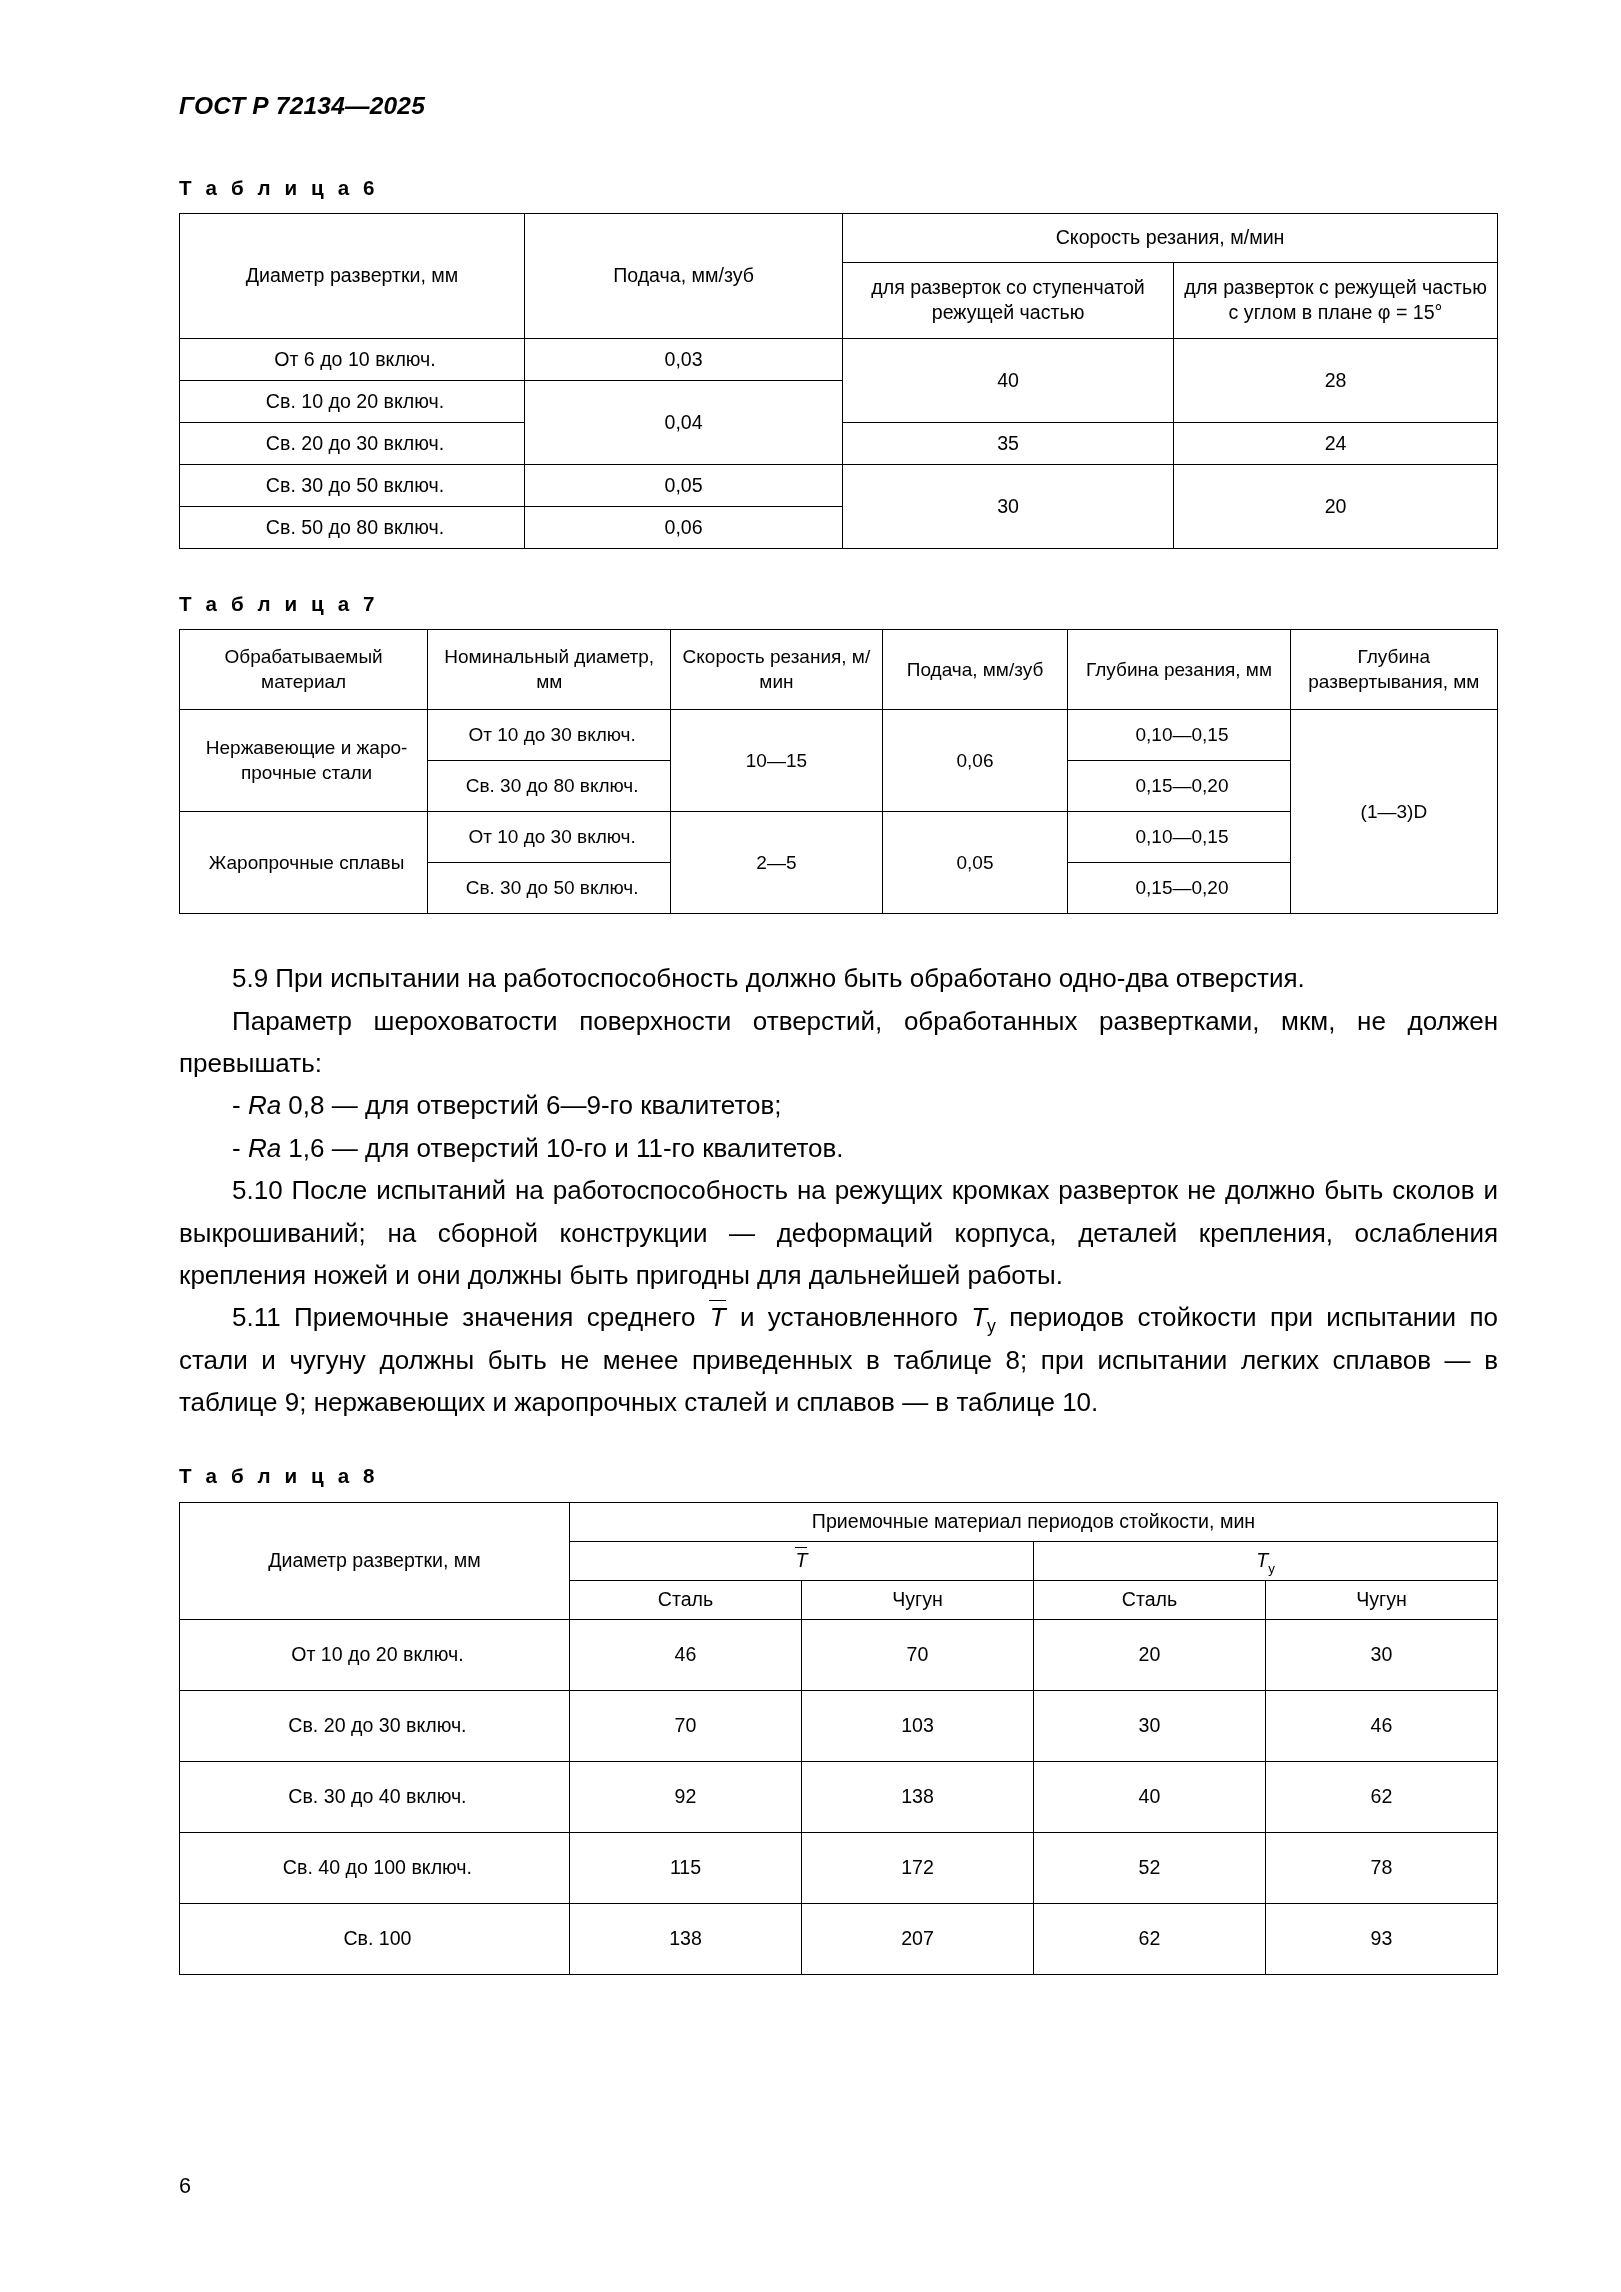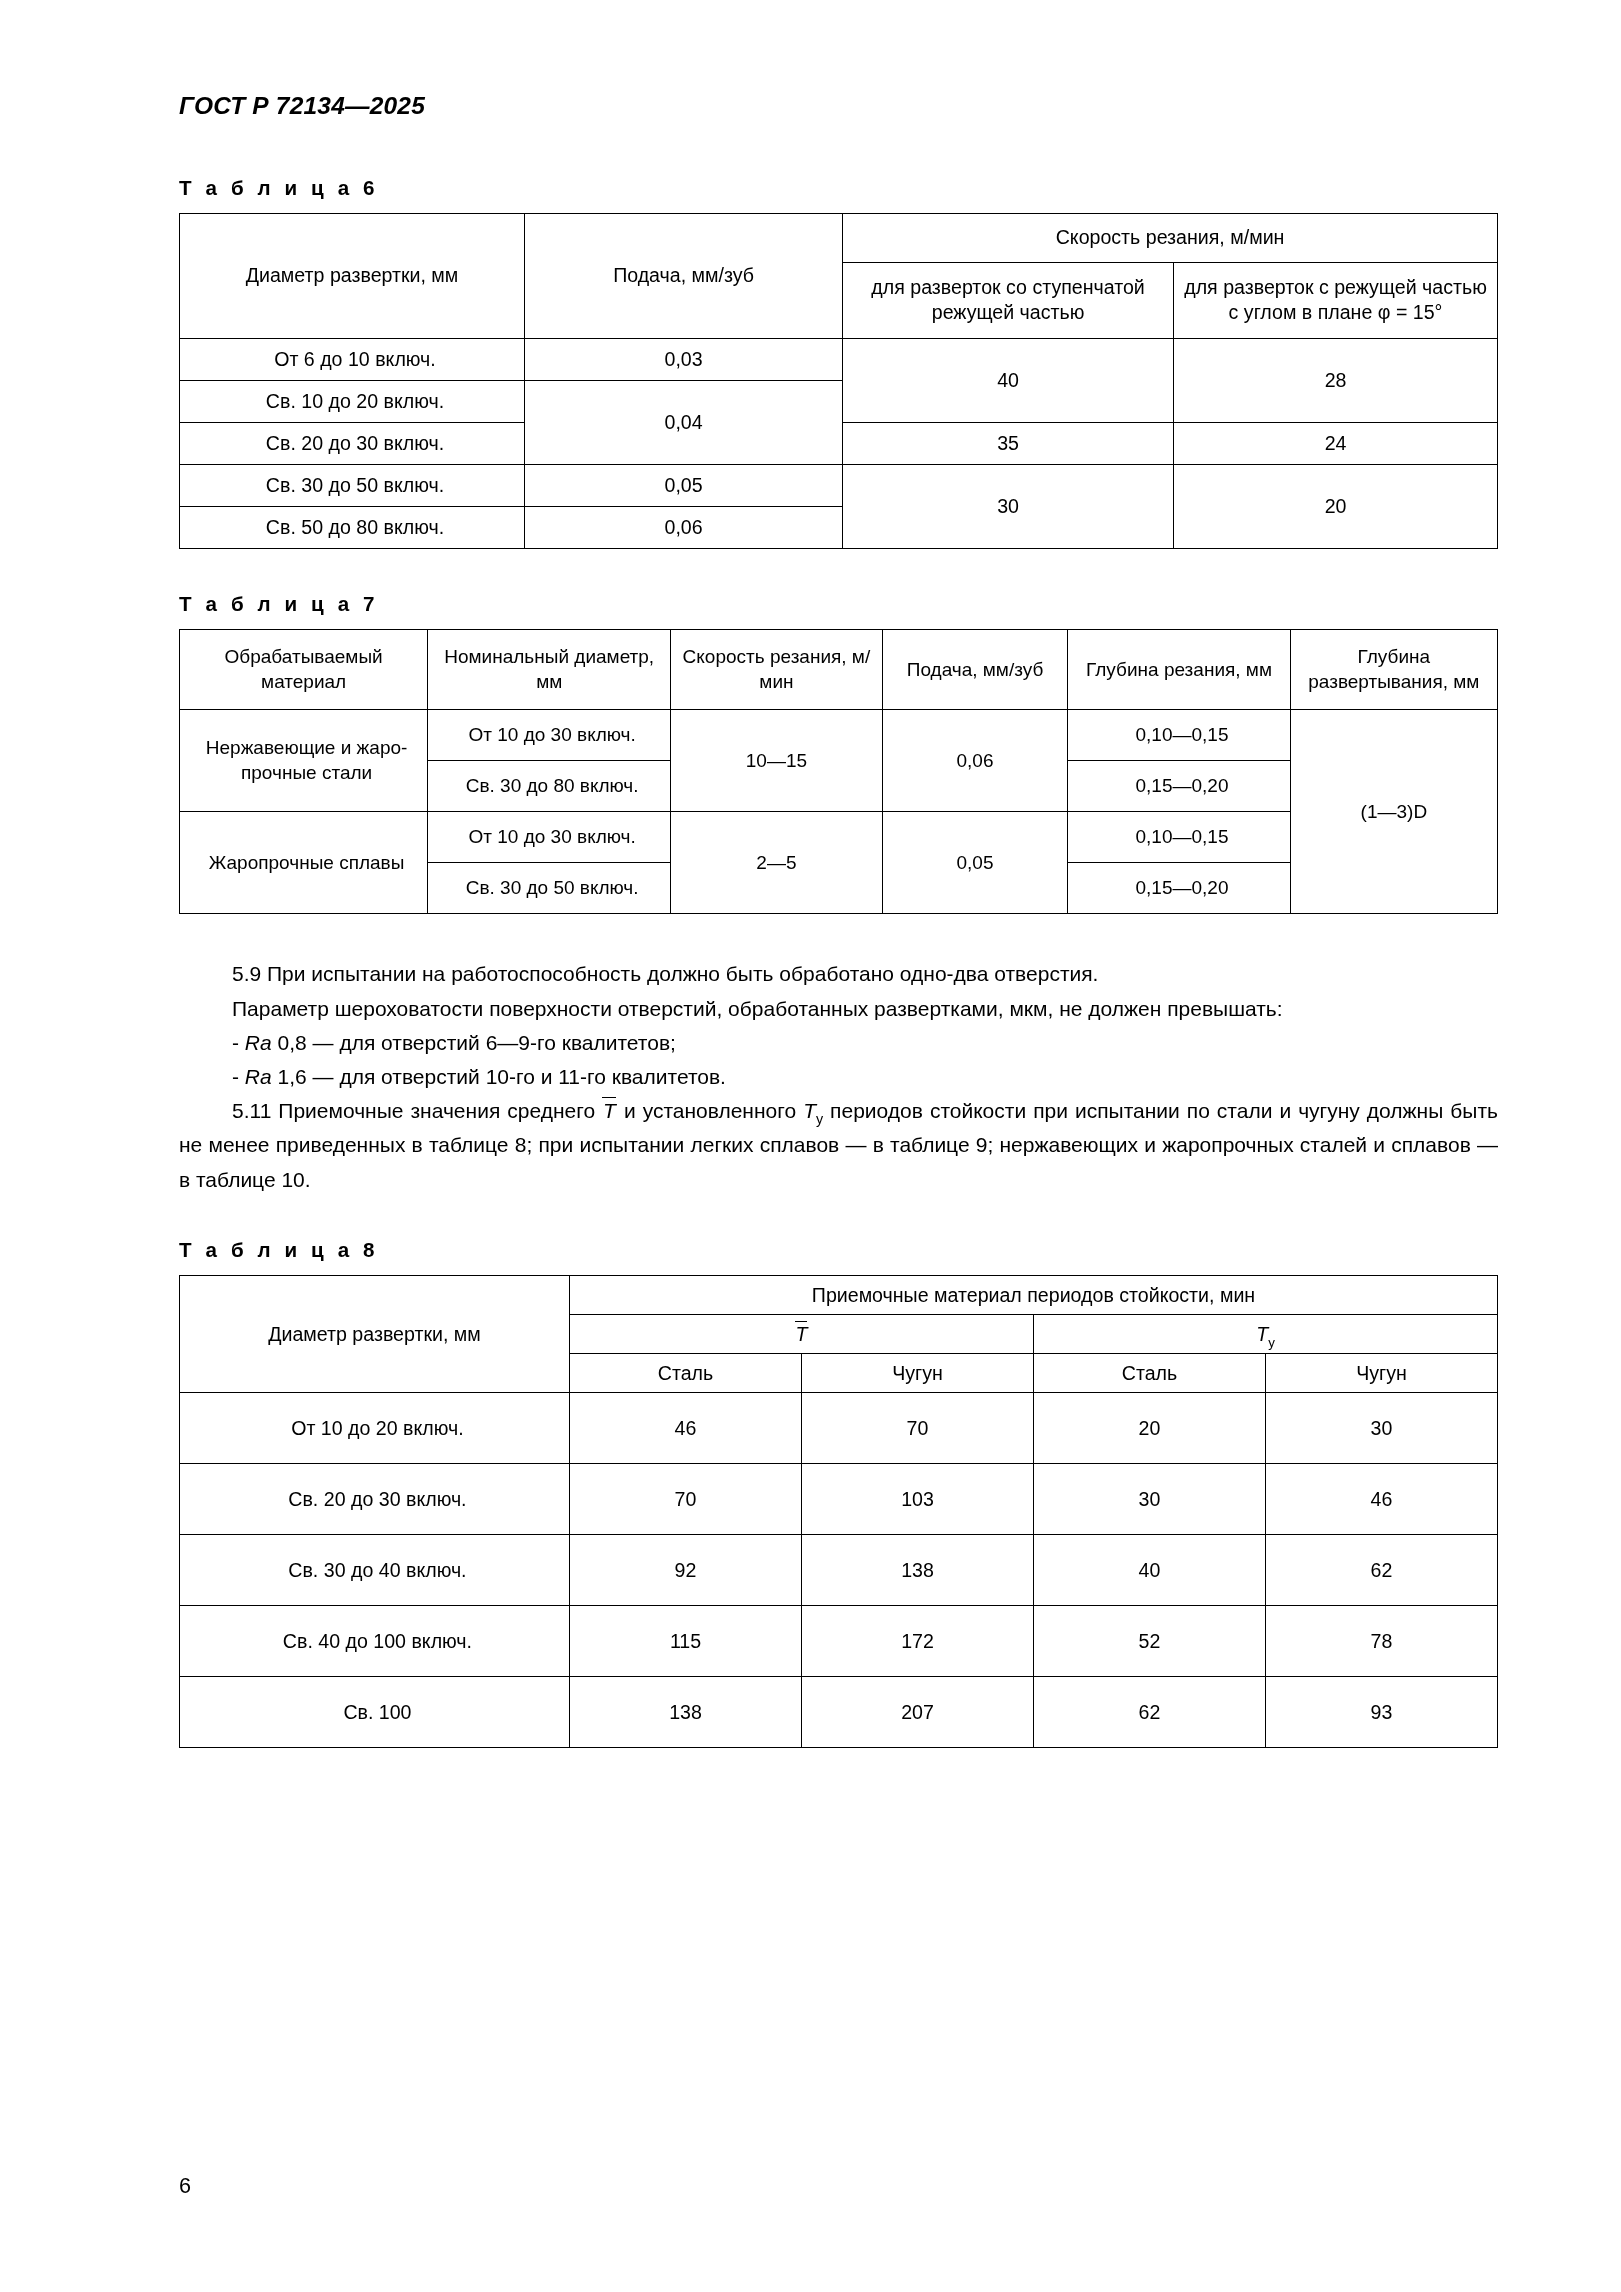--- a/index.html
+++ b/index.html
@@ -73,21 +73,21 @@
   #table7 { margin-bottom: 0; }
   #table7 td, #table7 th { font-size: 19px; }
   #table7 .hrow th { height: 80px; }
   #table7 td { height: 51px; }
 
   
   #table8 td, #table8 th { height: 39px; }
   #table8 .b-row td { height: 71px; }
 
   .body-text {
-    font-size: 21px;
+    font-size: 26px;
     line-height: 1.63;
     text-align: justify;
     margin: 43px 0 0 0;
     width: 1319px;
   }
   .body-text p {
     margin: 0;
     text-indent: 53px;
     text-align: justify;
   }
@@ -223,20 +223,21 @@
         <td class="l">0,15—0,20</td>
       </tr>
     </tbody>
   </table>
 
   <div class="body-text">
     <p>5.9  При испытании на работоспособность должно быть обработано одно-два отверстия.</p>
     <p>Параметр шероховатости поверхности отверстий, обработанных развертками, мкм, не должен превышать:</p>
     <p class="dash"><span>-  </span><span class="ital">Ra</span><span> 0,8 — для отверстий 6—9-го квалитетов;</span></p>
     <p class="dash"><span>-  </span><span class="ital">Ra</span><span> 1,6 — для отверстий 10-го и 11-го квалитетов.</span></p>
+    <p>5.10  После испытаний на работоспособность на режущих кромках разверток не должно быть сколов и выкрошиваний; на сборной конструкции — деформаций корпуса, деталей крепления, ослабления крепления ножей и они должны быть пригодны для дальнейшей работы.</p>
     <p><span>5.11  Приемочные значения среднего </span><span class="overbar">T</span><span> и установленного </span><span class="ital">T</span><sub class="sb">у</sub><span> периодов стойкости при испытании по стали и чугуну должны быть не менее приведенных в таблице 8; при испытании легких сплавов — в таблице 9; нержавеющих и жаропрочных сталей и сплавов — в таблице 10.</span></p>
   </div>
 
   <div class="table-caption" style="margin-top:41px">Т а б л и ц а  8</div>
 
   <table class="gost" id="table8">
     <colgroup>
       <col style="width:390px">
       <col style="width:232px">
       <col style="width:232px">

